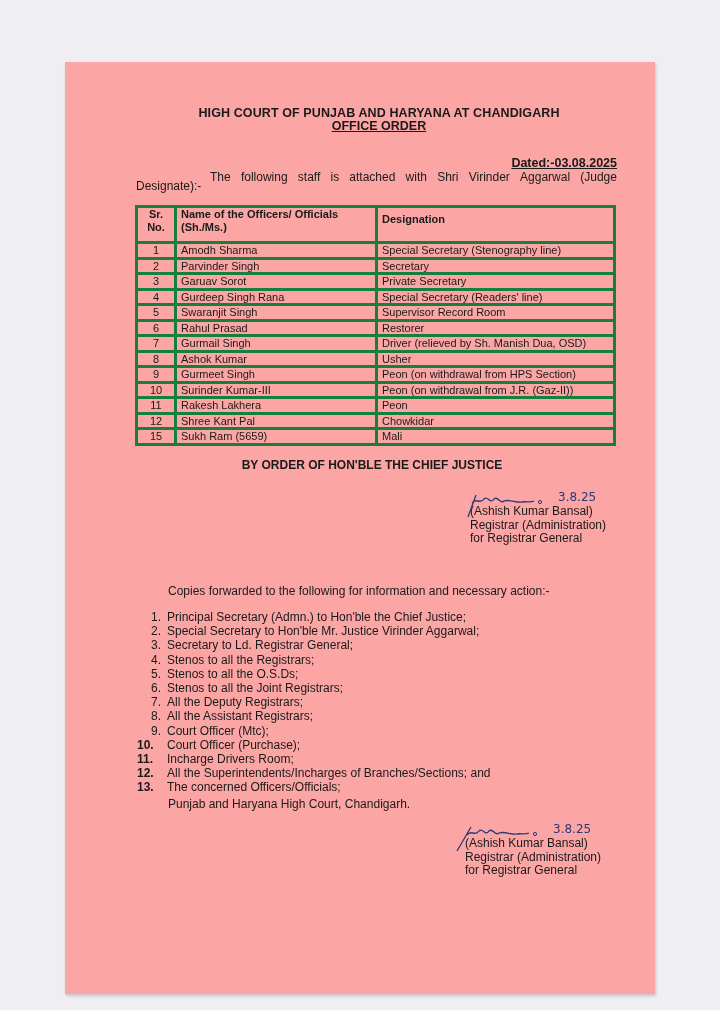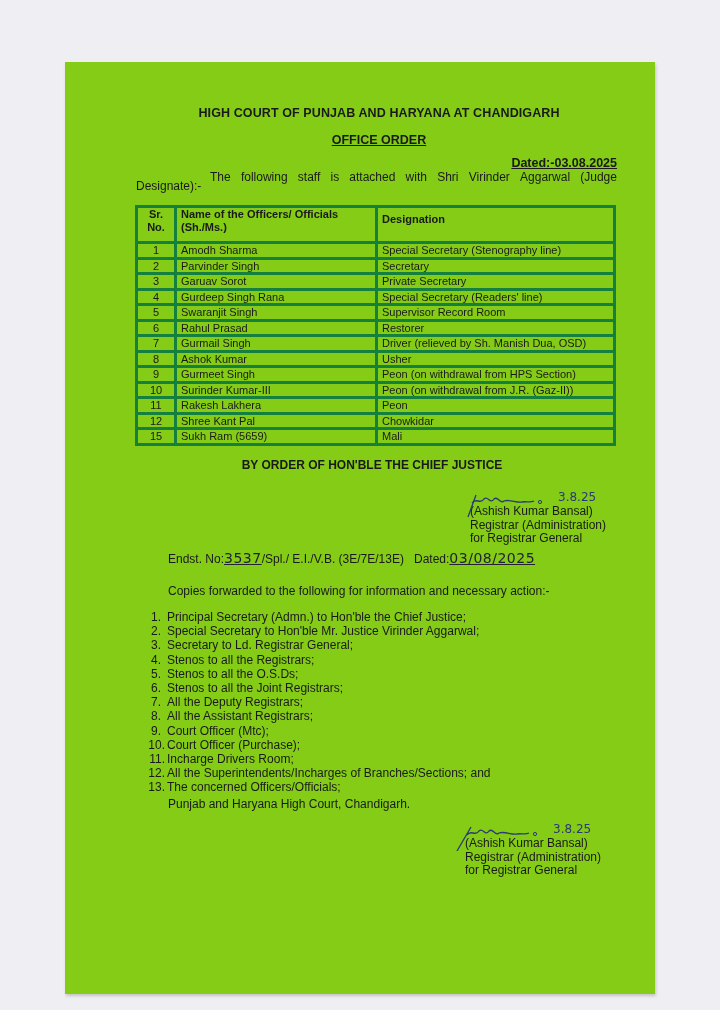--- a/index.html
+++ b/index.html
@@ -8,31 +8,31 @@
       background: #efeef3;
       position: relative;
       overflow: hidden;
       font-family: "Liberation Sans", sans-serif;
       color: #1a1a1a;
     }
     .page {
       position: absolute;
       left: 65px; top: 62px;
       width: 590px; height: 932px;
-      background: #84cc16;
+      background: #fca5a5;
       box-shadow: 1px 2px 3px rgba(0,0,0,0.18);
     }
     .abs { position: absolute; white-space: nowrap; }
     .court-title {
       left: 0; width: 100%; top: 44px; text-align: center;
       font-weight: bold; font-size: 12.5px; letter-spacing: 0.1px;
       padding-left: 38px; box-sizing: border-box;
     }
     .order-title {
-      left: 0; width: 100%; top: 71px; text-align: center;
+      left: 0; width: 100%; top: 57px; text-align: center;
       font-weight: bold; font-size: 12.5px; text-decoration: underline;
       padding-left: 38px; box-sizing: border-box;
     }
     .dated {
       right: 38px; top: 94px; font-weight: bold; font-size: 12.5px;
       text-decoration: underline;
     }
     .intro-1 {
       left: 145px; right: 38px; top: 108px; font-size: 12px;
       display: flex; justify-content: space-between;
@@ -74,21 +74,21 @@
       font-family: "DejaVu Sans", sans-serif; font-size: 14px; color: #223;
       text-decoration: underline; letter-spacing: 0.5px;
     }
     .copies { left: 103px; top: 522px; font-size: 12px; }
     ol.copy-list {
       position: absolute; left: 72px; top: 548px; margin: 0; padding: 0;
       list-style: none; font-size: 12px; line-height: 14.2px;
     }
     ol.copy-list li { display: flex; }
     ol.copy-list .num { display: inline-block; width: 30px; text-align: right; padding-right: 6px; box-sizing: border-box; }
-    ol.copy-list .num.two { width: 30px; padding-right: 2px; text-align: right; }
+    ol.copy-list .num.two { width: 30px; padding-right: 14px; text-align: right; font-weight: bold; }
     .closing { left: 103px; top: 735px; font-size: 12px; }
   </style>
 </head>
 <body>
 
 <div class="page">
 
   <div class="abs court-title">HIGH COURT OF PUNJAB AND HARYANA AT CHANDIGARH</div>
   <div class="abs order-title">OFFICE ORDER</div>
   <div class="abs dated">Dated:-03.08.2025</div>
@@ -190,24 +190,20 @@
     <svg class="signature" viewBox="0 0 160 30">
       <path d="M8 28 L16 6 M12 14 C16 8 20 16 24 10 C28 6 30 16 34 10 C38 6 40 16 44 12 C50 10 56 14 62 13 C66 12 70 14 74 12" stroke="#2a3a78" stroke-width="1.3" fill="none"></path>
       <circle cx="80" cy="13" r="1.6" stroke="#2a3a78" fill="none"></circle>
     </svg>
     <span class="abs" style="left:88px; top:-14px; font-family:'DejaVu Sans',sans-serif; font-size:12px; color:#2a3a78;">3.8.25</span>
     <div>(Ashish Kumar Bansal)</div>
     <div>Registrar (Administration)</div>
     <div>for Registrar General</div>
   </div>
 
-  <div class="abs endst">
-    <span>Endst. No:</span><span class="hand">3537</span><span>/Spl./ E.I./V.B. (3E/7E/13E)</span>&nbsp;&nbsp;
-    <span>Dated:</span><span class="hand">03/08/2025</span>
-  </div>
 
   <div class="abs copies">Copies forwarded to the following for information and necessary action:-</div>
 
   <ol class="copy-list" id="copy-list">
       <li>
         <span class="num">1.</span>
         <span>Principal Secretary (Admn.) to Hon'ble the Chief Justice;</span>
       </li>
       <li>
         <span class="num">2.</span>

